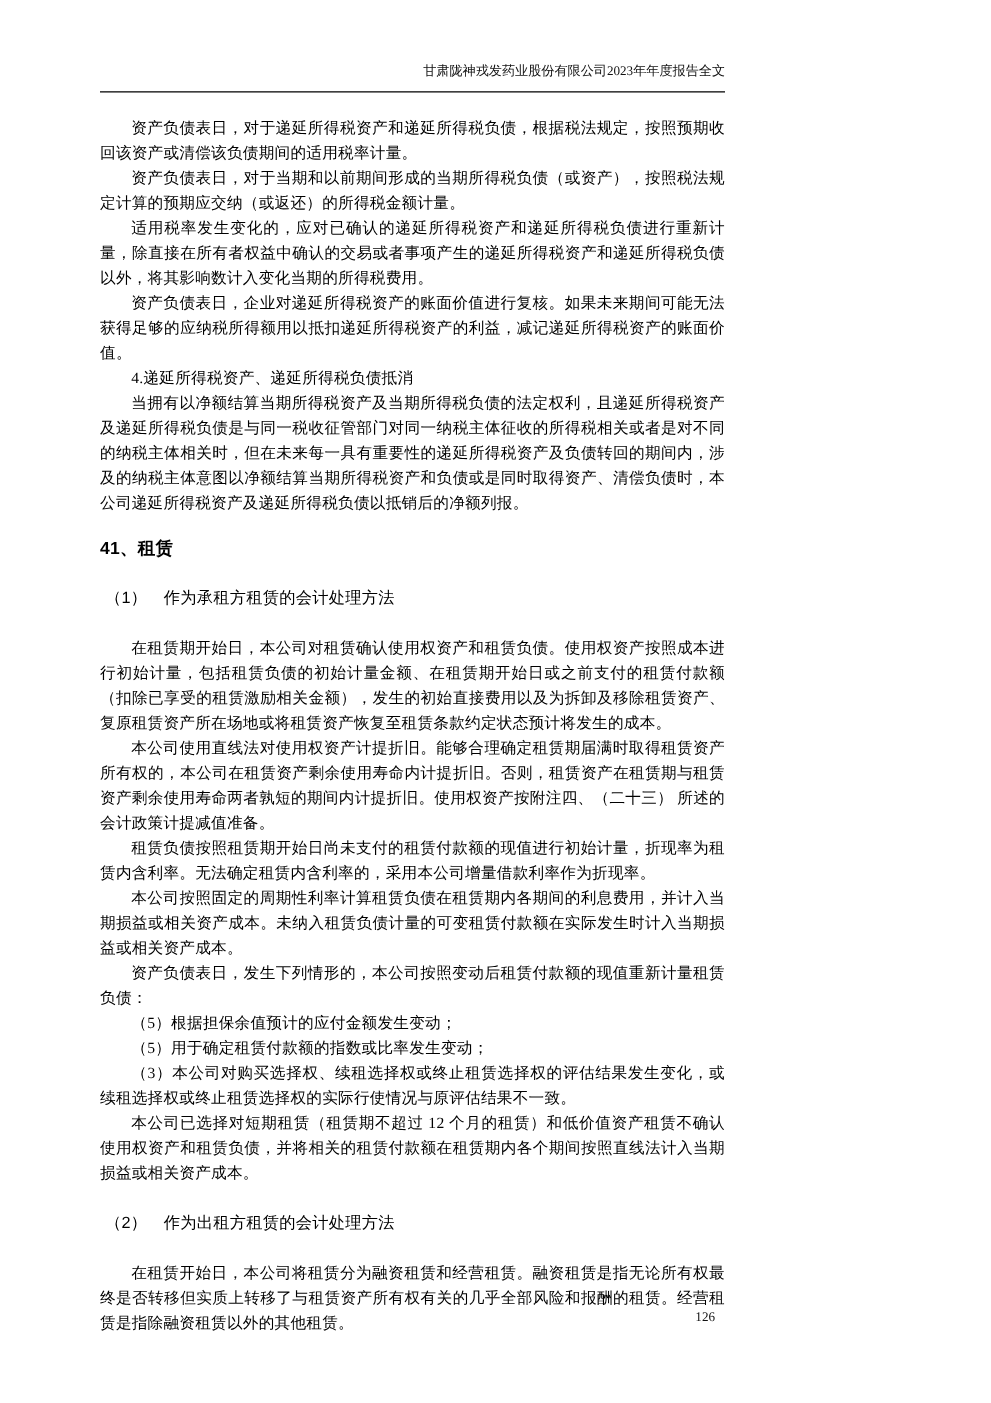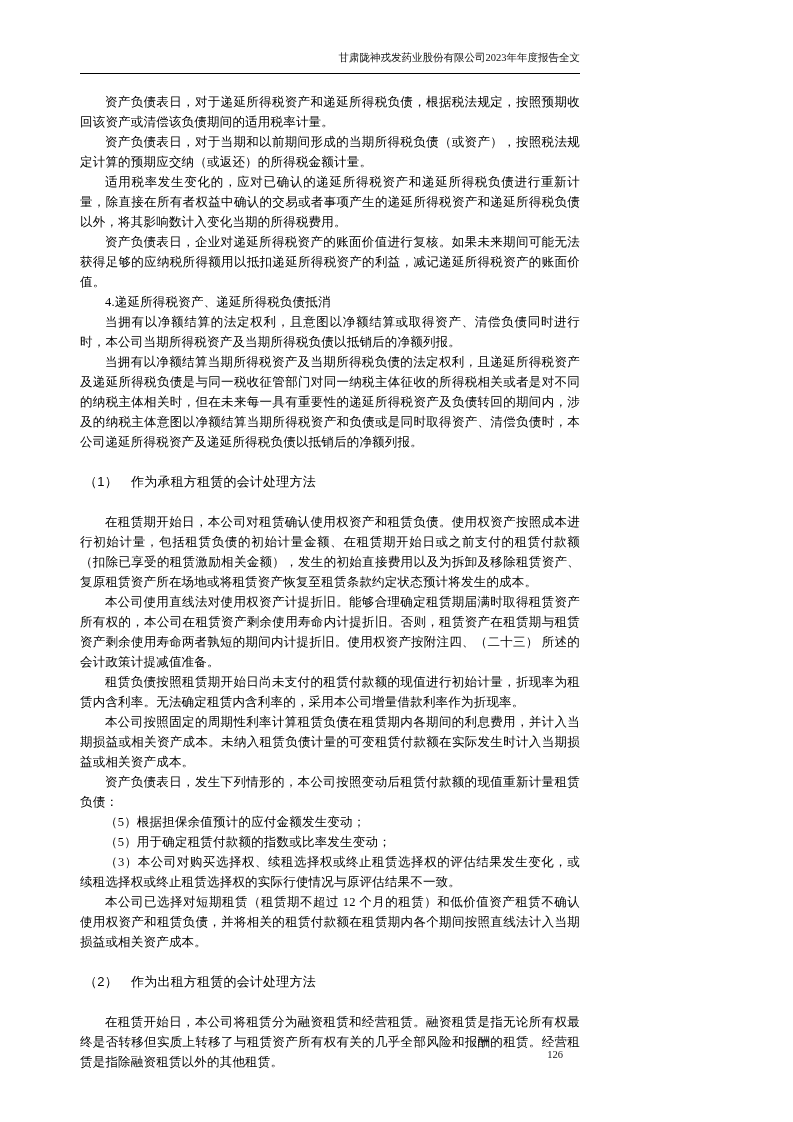--- a/index.html
+++ b/index.html
@@ -45,44 +45,44 @@
   }
   .h-sub {
     font-family: "Liberation Sans", "DejaVu Sans", sans-serif;
     font-size: 13px;
     font-weight: normal;
     margin: 20px 0 20px 4px;
     text-indent: 0;
   }
   .page-footer {
     position: absolute;
-    right: 97px;
+    right: 88px;
     bottom: 62px;
     font-size: 10.5px;
     color: #111111;
   }
 </style>
 </head>
 <body>
 
 <div class="page">
 
   <header class="page-header">
     <span>甘肃陇神戎发药业股份有限公司2023年年度报告全文</span>
   </header>
 
   <main class="page-body">
     <p class="para">资产负债表日，对于递延所得税资产和递延所得税负债，根据税法规定，按照预期收回该资产或清偿该负债期间的适用税率计量。</p>
     <p class="para">资产负债表日，对于当期和以前期间形成的当期所得税负债（或资产），按照税法规定计算的预期应交纳（或返还）的所得税金额计量。</p>
     <p class="para">适用税率发生变化的，应对已确认的递延所得税资产和递延所得税负债进行重新计量，除直接在所有者权益中确认的交易或者事项产生的递延所得税资产和递延所得税负债以外，将其影响数计入变化当期的所得税费用。</p>
     <p class="para">资产负债表日，企业对递延所得税资产的账面价值进行复核。如果未来期间可能无法获得足够的应纳税所得额用以抵扣递延所得税资产的利益，减记递延所得税资产的账面价值。</p>
     <p class="para">4.递延所得税资产、递延所得税负债抵消</p>
-    <p class="para">当拥有以净额结算的法定权利，且意图以净额结算或取得资产、清偿负债同时进行时，本公司当期所得税资产及当期所得税负债以抵销后的净额列报。</p>
     <p class="para">当拥有以净额结算当期所得税资产及当期所得税负债的法定权利，且递延所得税资产及递延所得税负债是与同一税收征管部门对同一纳税主体征收的所得税相关或者是对不同的纳税主体相关时，但在未来每一具有重要性的递延所得税资产及负债转回的期间内，涉及的纳税主体意图以净额结算当期所得税资产和负债或是同时取得资产、清偿负债时，本公司递延所得税资产及递延所得税负债以抵销后的净额列报。</p>
 
+    <h2 class="h-chapter">41、租赁</h2>
 
     <h3 class="h-sub">（1）　作为承租方租赁的会计处理方法</h3>
     <p class="para">在租赁期开始日，本公司对租赁确认使用权资产和租赁负债。使用权资产按照成本进行初始计量，包括租赁负债的初始计量金额、在租赁期开始日或之前支付的租赁付款额（扣除已享受的租赁激励相关金额），发生的初始直接费用以及为拆卸及移除租赁资产、复原租赁资产所在场地或将租赁资产恢复至租赁条款约定状态预计将发生的成本。</p>
     <p class="para">本公司使用直线法对使用权资产计提折旧。能够合理确定租赁期届满时取得租赁资产所有权的，本公司在租赁资产剩余使用寿命内计提折旧。否则，租赁资产在租赁期与租赁资产剩余使用寿命两者孰短的期间内计提折旧。使用权资产按附注四、（二十三） 所述的会计政策计提减值准备。</p>
     <p class="para">租赁负债按照租赁期开始日尚未支付的租赁付款额的现值进行初始计量，折现率为租赁内含利率。无法确定租赁内含利率的，采用本公司增量借款利率作为折现率。</p>
     <p class="para">本公司按照固定的周期性利率计算租赁负债在租赁期内各期间的利息费用，并计入当期损益或相关资产成本。未纳入租赁负债计量的可变租赁付款额在实际发生时计入当期损益或相关资产成本。</p>
     <p class="para">资产负债表日，发生下列情形的，本公司按照变动后租赁付款额的现值重新计量租赁负债：</p>
     <p class="para">（5）根据担保余值预计的应付金额发生变动；</p>
     <p class="para">（5）用于确定租赁付款额的指数或比率发生变动；</p>
     <p class="para">（3）本公司对购买选择权、续租选择权或终止租赁选择权的评估结果发生变化，或续租选择权或终止租赁选择权的实际行使情况与原评估结果不一致。</p>

